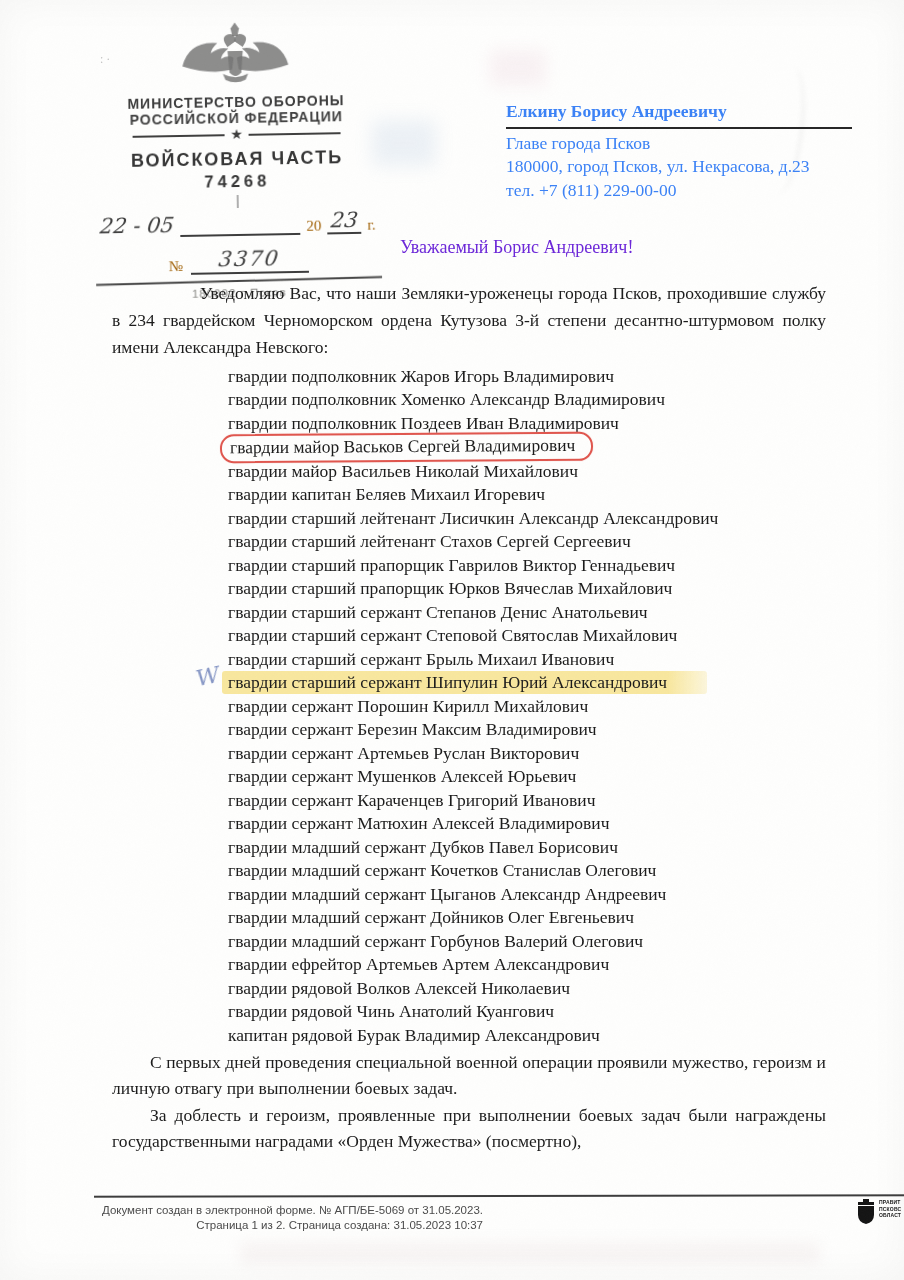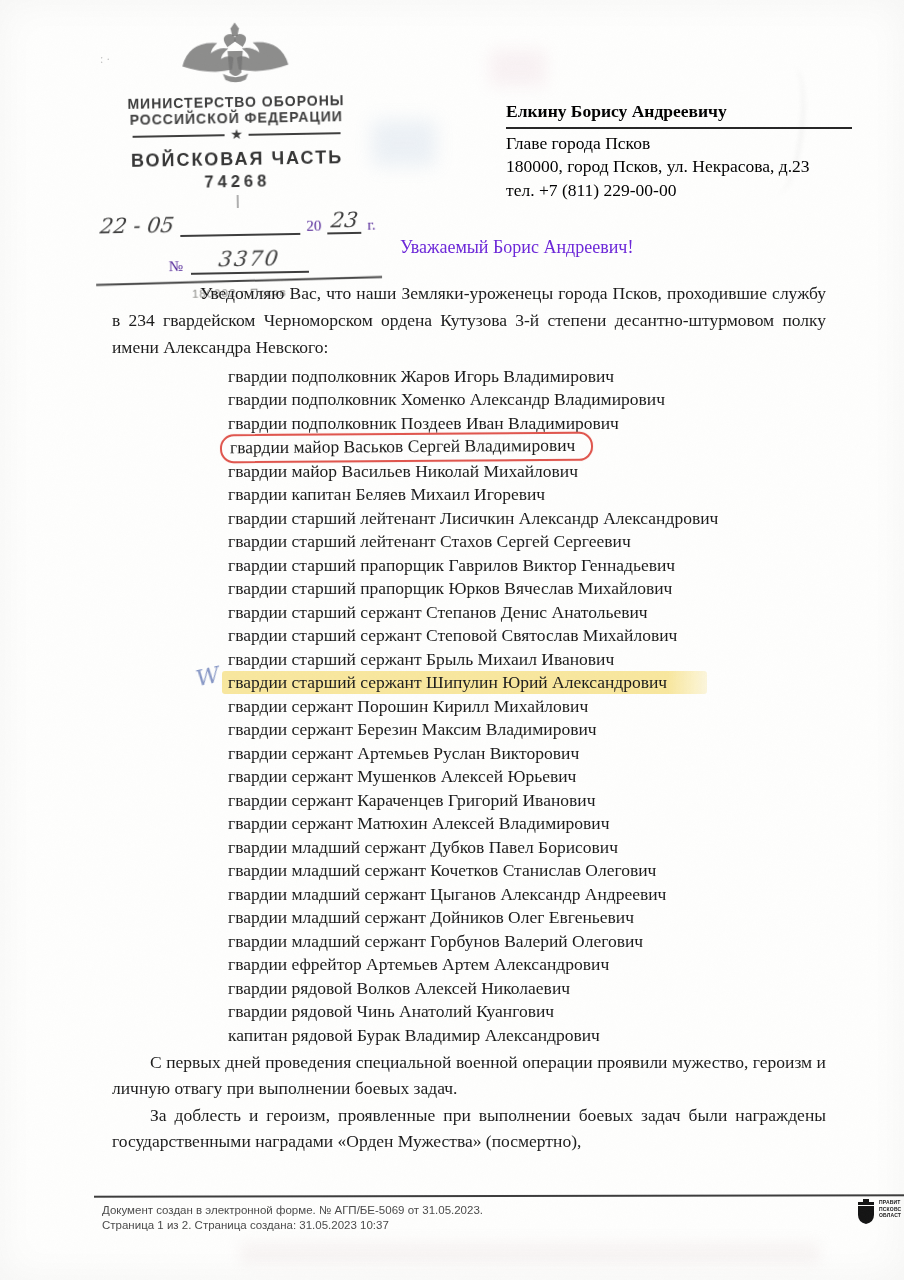--- a/index.html
+++ b/index.html
@@ -20,31 +20,31 @@
   .unit-title{font-family:"Liberation Sans",sans-serif;font-weight:bold;font-size:18px;
               letter-spacing:2px;margin-top:9px;color:#353535;}
   .unit-number{font-family:"Liberation Sans",sans-serif;font-weight:bold;font-size:16.5px;
                letter-spacing:4px;margin-top:2px;color:#353535;}
   .tick{font-size:15px;line-height:12px;margin-top:3px;color:#333;}
   .hw{font-family:"DejaVu Serif",serif;font-style:italic;font-size:21px;color:#3c3c3c;
       display:inline-block;transform:skewX(-8deg);}
   .date-row{margin-top:4px;display:flex;justify-content:center;align-items:flex-end;gap:6px;}
   .date-underline{display:inline-block;border-bottom:2px solid #3c3c3c;min-width:104px;text-align:center;padding:0 8px;}
   .year-underline{display:inline-block;border-bottom:2px solid #3c3c3c;min-width:34px;text-align:center;}
-  .printed{font-family:"Liberation Serif",serif;font-size:15px;color:#4c1d95;}
+  .printed{font-family:"Liberation Serif",serif;font-size:15px;color:#a16207;}
   .no-row{margin-top:9px;display:flex;justify-content:center;align-items:flex-end;gap:8px;}
   .no-underline{display:inline-block;border-bottom:2px solid #3c3c3c;min-width:118px;text-align:center;
                 font-size:24px;letter-spacing:2px;}
   .long-line{border-top:2.4px solid #454545;width:286px;margin:6px auto 0;transform:rotate(-.6deg);}
   .postal{font-family:"Liberation Sans",sans-serif;font-size:11.5px;letter-spacing:1px;
           color:#8b8b88;margin-top:5px;}
 
   
   .recipient{position:absolute;left:506px;top:100px;width:346px;font-size:17.5px;
-             line-height:23.5px;color:#000000;filter:blur(.25px);}
+             line-height:23.5px;color:#3b82f6;filter:blur(.25px);}
   .recipient .name{font-weight:bold;display:block;border-bottom:2px solid #262626;padding-bottom:3px;margin-bottom:3px;}
 
   .salutation{position:absolute;left:400px;top:237px;font-size:18px;color:#6d28d9;filter:blur(.25px);}
 
   
   .body-text{position:absolute;left:112px;top:280px;width:714px;font-size:17.5px;color:#1b1b1b;filter:blur(.25px);}
   .para{margin:0;text-align:justify;line-height:27.2px;}
   .para.intro{text-indent:88px;}
   .para.closing{text-indent:38px;line-height:26.2px;}
   .names-list{margin:3px 0 2px 116px;line-height:23.5px;}
@@ -64,21 +64,21 @@
   .smudge-blue{left:372px;top:120px;width:64px;height:46px;background:#9db7d6;opacity:.18;filter:blur(9px);}
   .smudge-squiggle{left:766px;top:66px;width:34px;height:128px;border-right:3px solid #9a9a9a;
        border-radius:48%;opacity:.12;filter:blur(2px);transform:rotate(7deg);}
   .smudge-bottom{left:240px;top:1242px;width:580px;height:22px;background:#d8c4c6;opacity:.16;filter:blur(7px);}
   .corner-dots{position:absolute;left:100px;top:52px;color:#9a9a9a;font-size:12px;opacity:.6;filter:blur(.4px);}
 
   
   .footer-line{position:absolute;left:94px;top:1195px;width:810px;border-top:2.6px solid #3c3c3c;
        transform:rotate(-.1deg);filter:blur(.2px);}
   .footer-text{position:absolute;left:102px;top:1203px;font-family:"Liberation Sans",sans-serif;
-       font-size:11.5px;line-height:15px;color:#4a4a4a;filter:blur(.2px);}
+       font-size:11.5px;line-height:15px;color:#4a4a4a;filter:blur(.2px);text-align:right;}
   .footer-logo{position:absolute;left:856px;top:1199px;display:flex;align-items:flex-start;gap:3px;}
   .footer-logo .logo-text{font-family:"Liberation Sans",sans-serif;font-weight:bold;font-size:5px;
        line-height:6.5px;color:#161616;letter-spacing:.2px;white-space:nowrap;}
 </style>
 </head>
 <body>
 
 <div class="page">
 
   <div class="smudge smudge-pink"></div>

